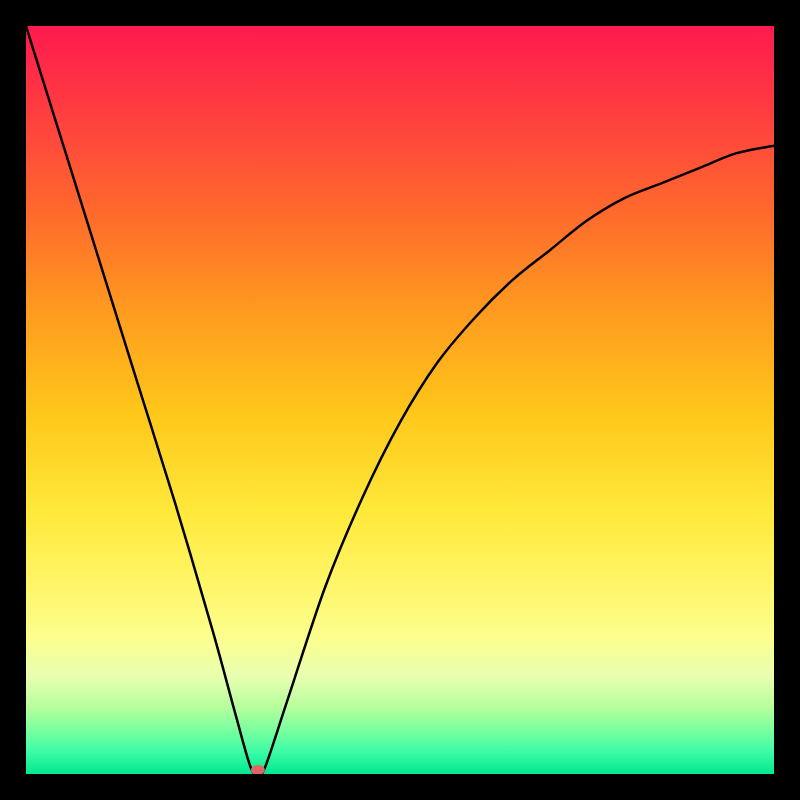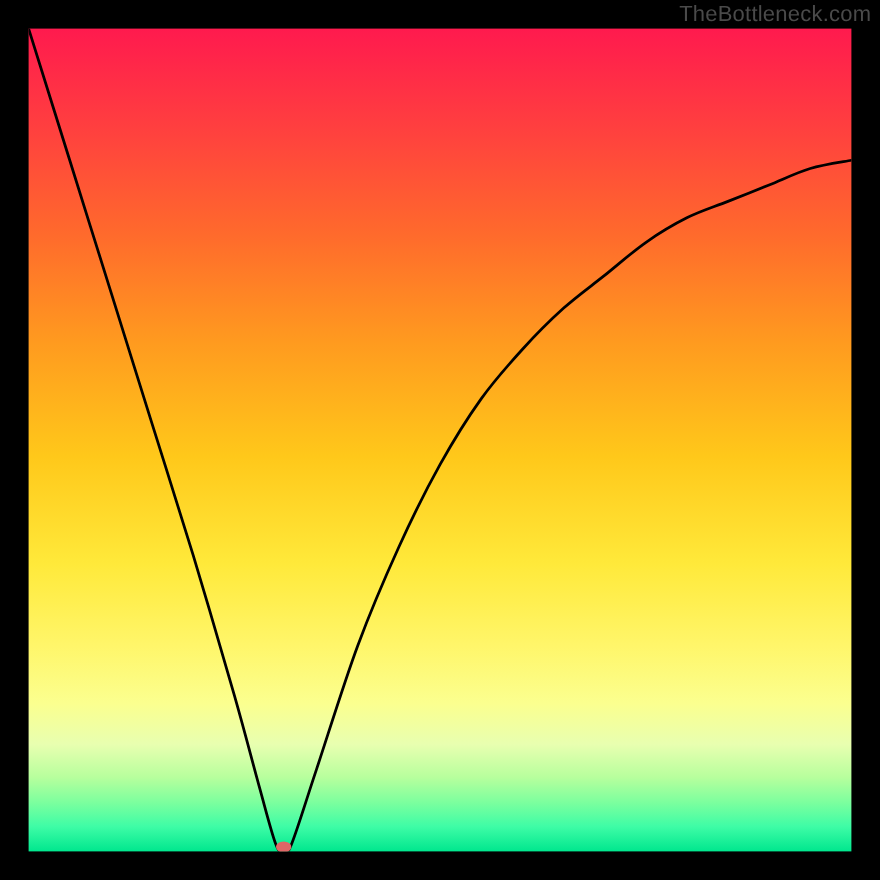--- a/index.html
+++ b/index.html
@@ -60,14 +60,13 @@
 
 <div class="frame">
   <div class="plot-area">
 
     <svg class="curve" width="748" height="748" viewBox="0 0 748 748">
       <path id="curve-path" fill="none" stroke="#000" stroke-width="2.5" stroke-linejoin="round" stroke-linecap="round" d="M 0.00 0.00 C 6.23 19.95, 24.93 79.79, 37.40 119.68 C 49.87 159.57, 62.33 199.47, 74.80 239.36 C 87.27 279.25, 99.73 319.15, 112.20 359.04 C 124.67 398.93, 137.13 437.58, 149.60 478.72 C 162.07 519.86, 177.03 570.97, 187.00 605.88 C 196.97 640.79, 203.21 665.72, 209.44 688.16 C 215.67 710.60, 220.66 730.55, 224.40 740.52 C 228.14 750.49, 229.39 748.00, 231.88 748.00 C 234.37 748.00, 234.37 752.99, 239.36 740.52 C 244.35 728.05, 251.83 703.12, 261.80 673.20 C 271.77 643.28, 286.73 594.66, 299.20 561.00 C 311.67 527.34, 324.13 498.67, 336.60 471.24 C 349.07 443.81, 361.53 418.88, 374.00 396.44 C 386.47 374.00, 398.93 354.05, 411.40 336.60 C 423.87 319.15, 436.33 305.43, 448.80 291.72 C 461.27 278.01, 473.73 265.54, 486.20 254.32 C 498.67 243.10, 511.13 234.37, 523.60 224.40 C 536.07 214.43, 548.53 203.21, 561.00 194.48 C 573.47 185.75, 585.93 178.27, 598.40 172.04 C 610.87 165.81, 623.33 162.07, 635.80 157.08 C 648.27 152.09, 660.73 147.11, 673.20 142.12 C 685.67 137.13, 698.13 130.90, 710.60 127.16 C 723.07 123.42, 741.77 120.93, 748.00 119.68"></path>
       <ellipse id="min-marker" rx="7" ry="5" fill="#e06666" cx="231.88" cy="744.00"></ellipse>
     </svg>
 
   </div>
-  <div class="attribution">TheBottleneck.com</div>
 </div>
 
 </body></html>

